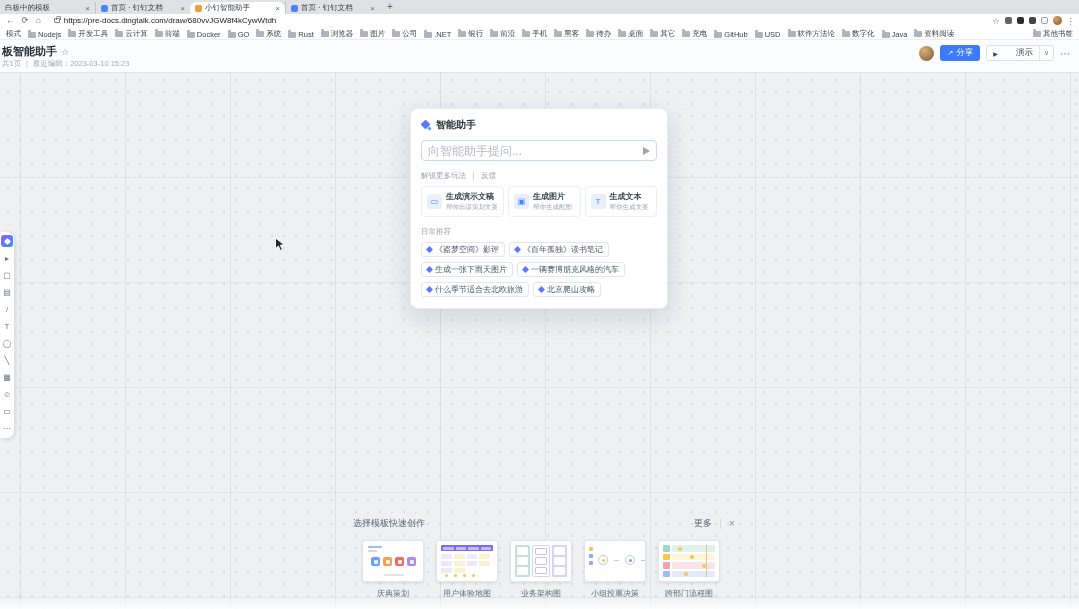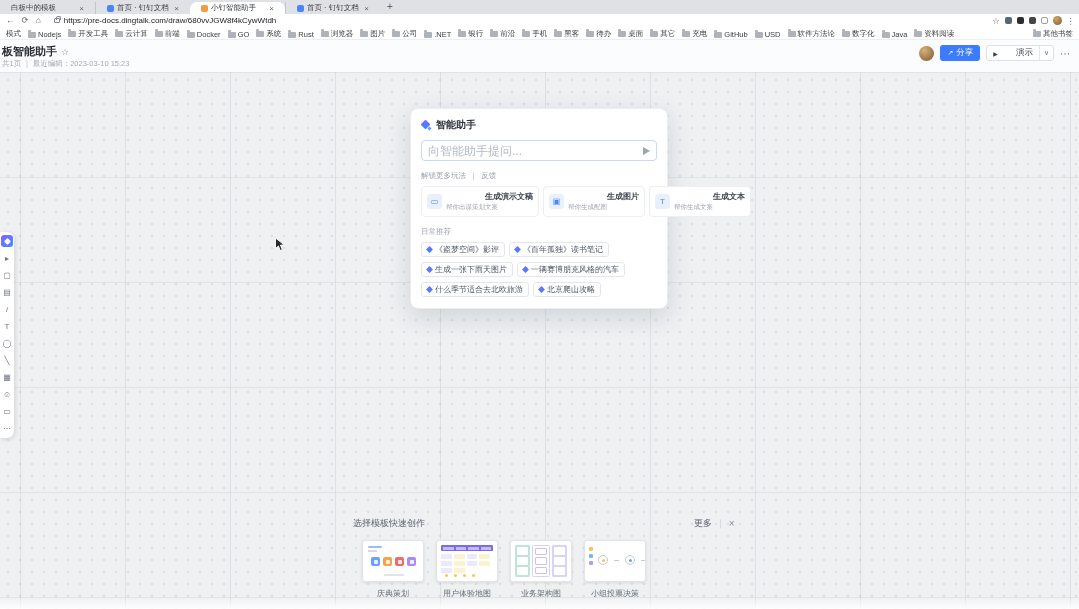--- a/index.html
+++ b/index.html
@@ -1,21 +1,21 @@
 <!DOCTYPE html>
 <html><head>
 <meta charset="utf-8">
 <style>
   * { box-sizing: border-box; margin: 0; padding: 0; }
   html,body { width:1079px; height:609px; overflow:hidden; }
   body { font-family:"Liberation Sans", sans-serif; background:#eef0f2; position:relative; }
 
   
   .tabstrip { height:14px; background:#dfe1e5; display:flex; align-items:flex-end; }
-  .tab { width:95px; height:12px; display:flex; align-items:center; padding:0 11px; gap:3px;
+  .tab { width:95px; height:12px; display:flex; align-items:center; padding:0 5px; gap:3px;
          font-size:7.5px; color:#3c4043; position:relative;justify-content:space-between; }
   .tab + .tab:not(.active){ border-left:1px solid #c3c6cb; }
   .tab.active { background:#fff; border-radius:7px 7px 0 0; border-left:none; }
   .fav { width:7px; height:7px; border-radius:2px; flex:none; }
   .fav-doc { background:#4a86f7; }
   .fav-ai  { background:#f59a3e; }
   .tab-label { flex:1; white-space:nowrap; overflow:hidden; }
   .tab-close { font-size:8px; color:#5f6368; }
   .newtab { font-size:10px; color:#5f6368; margin-left:7px; align-self:center; line-height:14px; }
 
@@ -92,21 +92,21 @@
   .send { width:0; height:0; border-top:4px solid transparent; border-bottom:4px solid transparent;
       border-left:7px solid #9aa4b5; margin-left:4px; }
   .sec-head { margin-top:10px; font-size:7.5px; color:#9aa1ad; display:flex; gap:4px; align-items:center;}
   .sec-head .fb { color:#9aa1ad; }
   .caps { display:flex; gap:4px; margin-top:5px; }
   .cap { flex:1; border:1px solid #ecEEF2; border:1px solid #eceef2; border-radius:4px; padding:4px 5px;
       display:flex; gap:4px; align-items:center; background:#fff; }
   .cap-icon { width:15px; height:15px; border-radius:3px; background:#e8f0fe; color:#4a86f7;
       display:flex; align-items:center; justify-content:center; font-size:8px; flex:none; }
   .cap-txt { display:flex; flex-direction:column; gap:1px; min-width:0; }
-  .cap-title { font-size:8px; color:#3d4450; font-weight:bold; white-space:nowrap;margin-left:39px; }
+  .cap-title { font-size:8px; color:#3d4450; font-weight:bold; white-space:nowrap; }
   .cap-desc { font-size:6.5px; color:#a0a6b1; white-space:nowrap; overflow:hidden; }
   .sec-head2 { margin-top:10px; font-size:7.5px; color:#9aa1ad; }
   .chips { margin-top:5px; display:flex; flex-wrap:wrap; gap:5px 4px; }
   .chip { height:15px; border:1px solid #e4e6eb; border-radius:3px; display:flex; align-items:center;
       gap:3px; padding:0 5px; font-size:8px; color:#4e5665; background:#fff; white-space:nowrap; }
   .chip .mini { width:5px; height:5px; border-radius:0.5px; background:linear-gradient(135deg,#8a63ff,#2f8bff);
       transform:rotate(45deg); flex:none; }
 
   
   .cursor { position:absolute; left:274px; top:237px; }
@@ -520,15 +520,33 @@
         </span>
       <span class="t3-circles">
           <b class="t3c1"></b>
           <s></s>
           <b class="t3c2"></b>
           <s></s>
         </span>
     </div>
     <span class="tpl-label">小组投票决策</span>
   </div>
+  <div class="tpl">
+    <div class="thumb">
+      <span class="t5-left">
+          <i class="t5l1"></i>
+          <i class="t5l2"></i>
+          <i class="t5l3"></i>
+          <i class="t5l4"></i>
+        </span>
+      <span class="t5-rows">
+          <b class="t5r1"></b>
+          <b class="t5r2"></b>
+          <b class="t5r3"></b>
+          <b class="t5r4"></b>
+        </span>
+      <i class="t5-vline"></i>
+    </div>
+    <span class="tpl-label">跨部门流程图</span>
+  </div>
 </div>
 
 <div class="bottom-fade"></div>
 
 </body></html>

